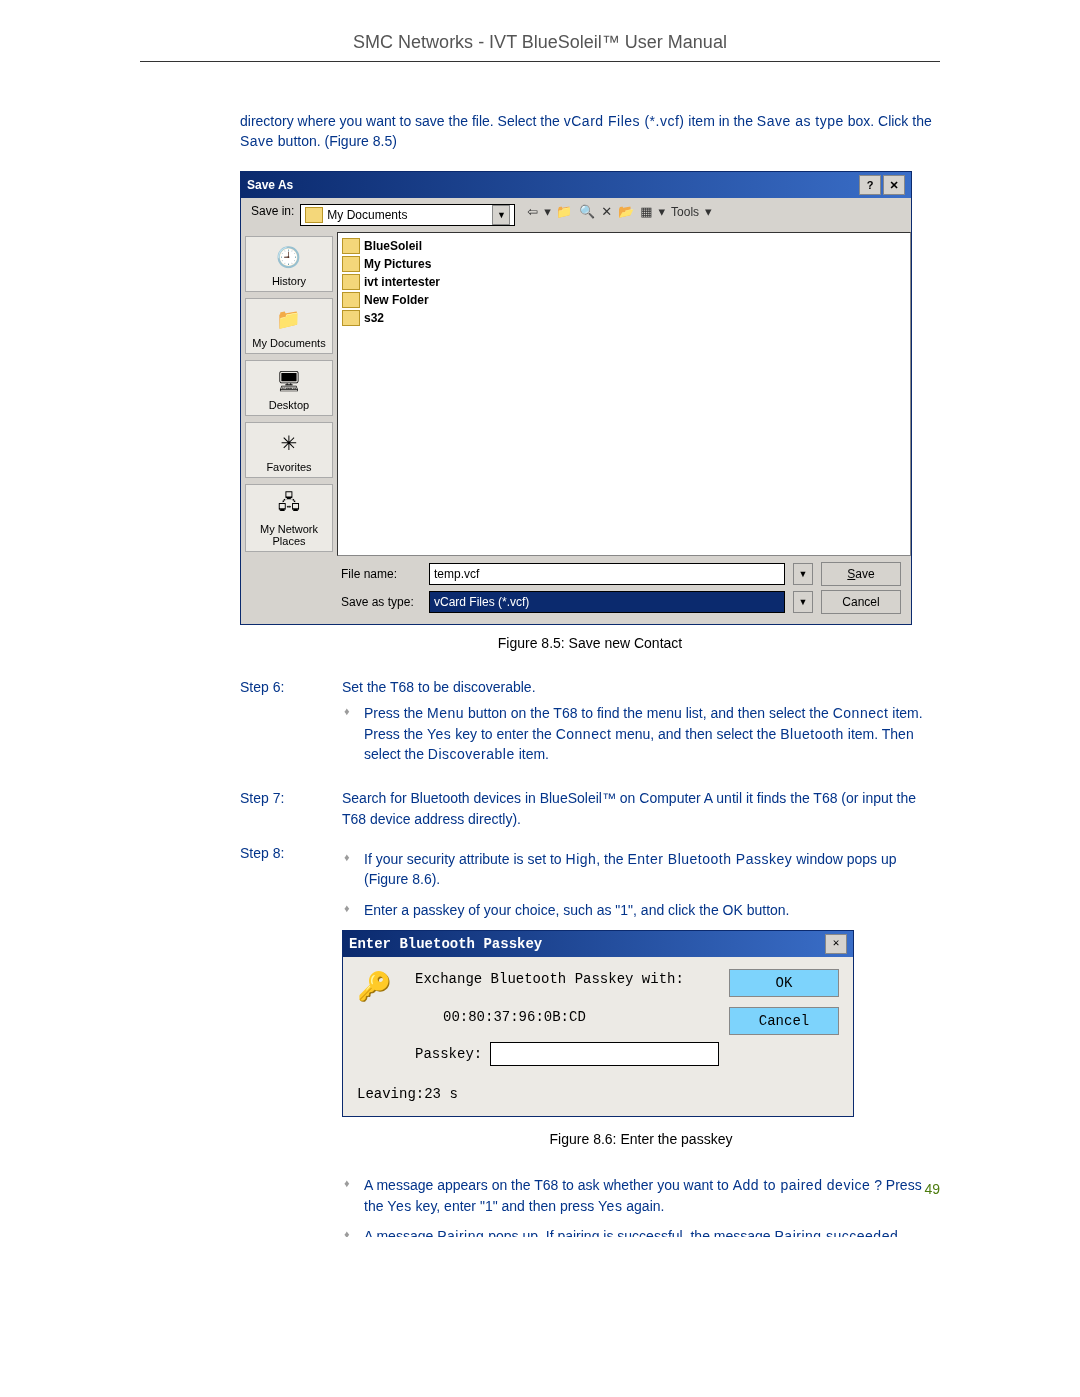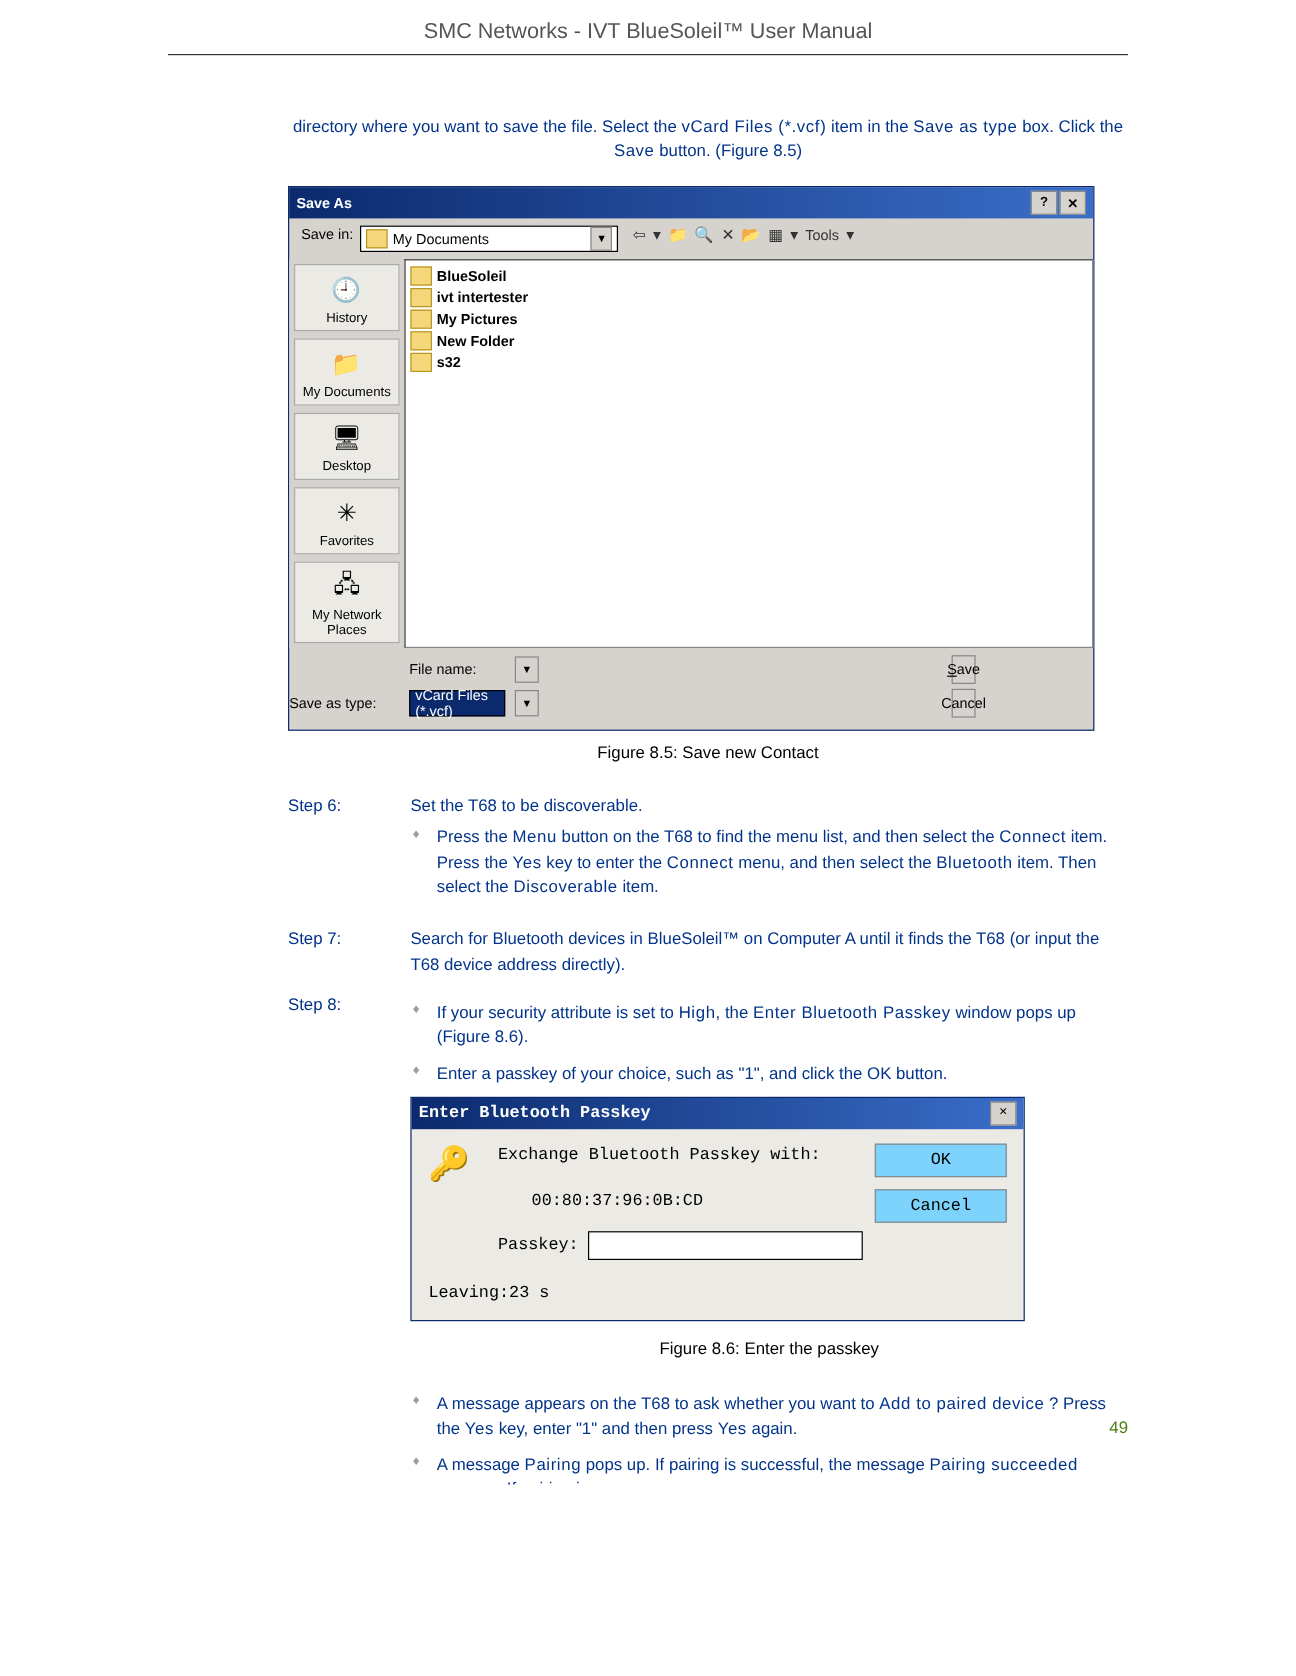--- a/index.html
+++ b/index.html
@@ -8,39 +8,38 @@
     background: #fff;
     font-family: Verdana, Geneva, sans-serif;
     font-size: 14px;
     color: #03348a;
   }
   .page {
     width: 1080px;
     height: 1237px;
     position: relative;
     box-sizing: border-box;
-    padding: 16px 140px 40px 140px;
+    padding: 32px 140px 40px 140px;
   }
   .header {
     text-align: center;
     font-size: 18px;
     color: #555;
     padding-bottom: 8px;
     border-bottom: 1px solid #333;
     margin-bottom: 50px;
     font-family: Verdana, Geneva, sans-serif;
   }
   .content {
     margin-left: 100px;
     margin-right: 0;
   }
   .intro {
     margin-bottom: 20px;
     line-height: 1.4;
-    text-align: center;
   }
   .em { letter-spacing: 0.5px; }
 
   
   .saveas {
     width: 670px;
     border: 1px solid #0b2a6e;
     background: #d6d3ce;
     font-family: Tahoma, sans-serif;
     font-size: 12px;
@@ -269,39 +268,42 @@
           <div class="place"><div class="pi">✳</div><span>Favorites</span></div>
           <div class="place"><div class="pi">🖧</div><span>My Network Places</span></div>
         </div>
         <div class="filelist">
           <div class="file-item">
               <span class="fi"></span>
               <span>BlueSoleil</span>
             </div>
           <div class="file-item">
               <span class="fi"></span>
+              <span>My Pictures</span>
+            </div>
+          <div class="file-item">
+              <span class="fi"></span>
               <span>ivt intertester</span>
-            </div>
-          <div class="file-item">
-              <span class="fi"></span>
-              <span>My Pictures</span>
             </div>
           <div class="file-item">
               <span class="fi"></span>
               <span>New Folder</span>
             </div>
           <div class="file-item">
               <span class="fi"></span>
               <span>s32</span>
             </div>
         </div>
       </div>
       <div class="saveas-bottom">
         <div class="spacer"></div>
         <div>File name:</div>
+        <div class="txtbox">
+            <span>temp.vcf</span>
+          </div>
         <div class="combo-arrow">▼</div>
         <div class="dlgbtn">
             <u>S</u>
             <span>ave</span>
           </div>
 
         <div class="spacer"></div>
         <div>Save as type:</div>
         <div class="txtbox sel">
             <span>vCard Files (*.vcf)</span>

